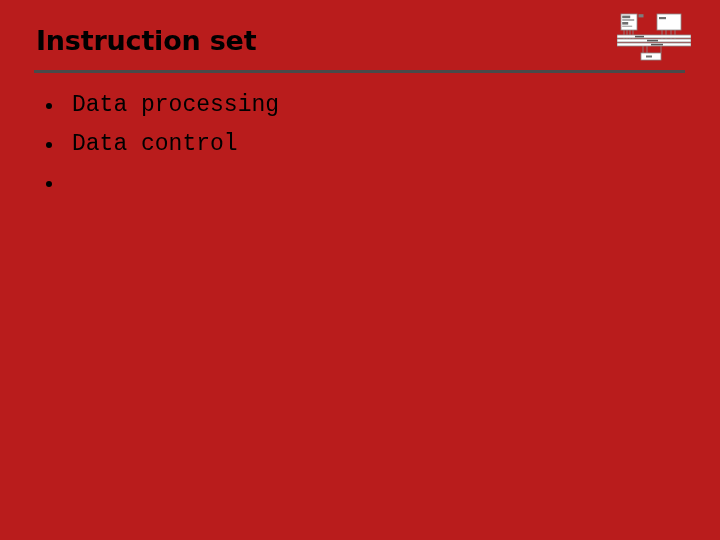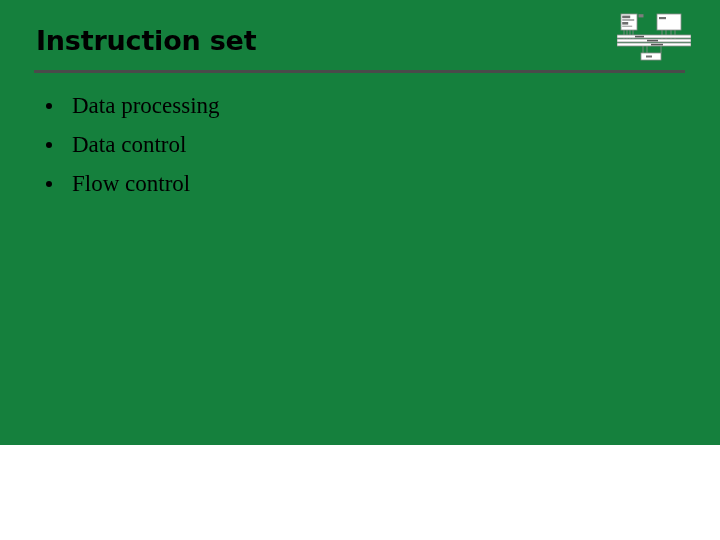--- a/index.html
+++ b/index.html
@@ -11,22 +11,22 @@
     width: 720px;
     height: 540px;
     overflow: hidden;
     font-family: "DejaVu Sans", sans-serif;
     color: #000000;
   }
 
   .slide {
     position: relative;
     width: 720px;
-    height: 445px;
-    background: #15803d;
+    height: 540px;
+    background: #b91c1c;
     box-sizing: border-box;
   }
 
   
   .title-block {
     position: absolute;
     left: 36px;
     top: 24px;
     width: 560px;
   }
@@ -58,21 +58,21 @@
     width: 580px;
     list-style: none;
     margin: 0;
     padding: 0;
   }
   .bullet-item {
     position: relative;
     height: 39px;
     line-height: 39px;
     padding-left: 32px;
-    font-family: Liberation Serif, serif;
+    font-family: Liberation Mono, monospace;
     font-size: 23px;
     font-weight: normal;
     color: #000000;
     white-space: nowrap;
   }
   .bullet-marker {
     position: absolute;
     left: 6px;
     top: 17px;
     width: 6px;
@@ -113,21 +113,20 @@
     <li class="bullet-item">
       <span class="bullet-marker"></span>
       <span class="bullet-text">Data processing</span>
     </li>
     <li class="bullet-item">
       <span class="bullet-marker"></span>
       <span class="bullet-text">Data control</span>
     </li>
     <li class="bullet-item">
       <span class="bullet-marker"></span>
-      <span class="bullet-text">Flow control</span>
     </li>
   </ul>
 
   <div class="corner-diagram">
     <svg viewBox="0 0 74 52" xmlns="http://www.w3.org/2000/svg">
       <g stroke="#8f8f8f" fill="#ffffff" stroke-width="0.8">
 
         <rect x="4" y="3" width="16" height="16"></rect>
         <rect x="5.2" y="4.6" width="8" height="2.6" fill="#6f6f6f" stroke="none"></rect>
         <rect x="5.2" y="8.2" width="12" height="1.6" fill="#9a9a9a" stroke="none"></rect>

